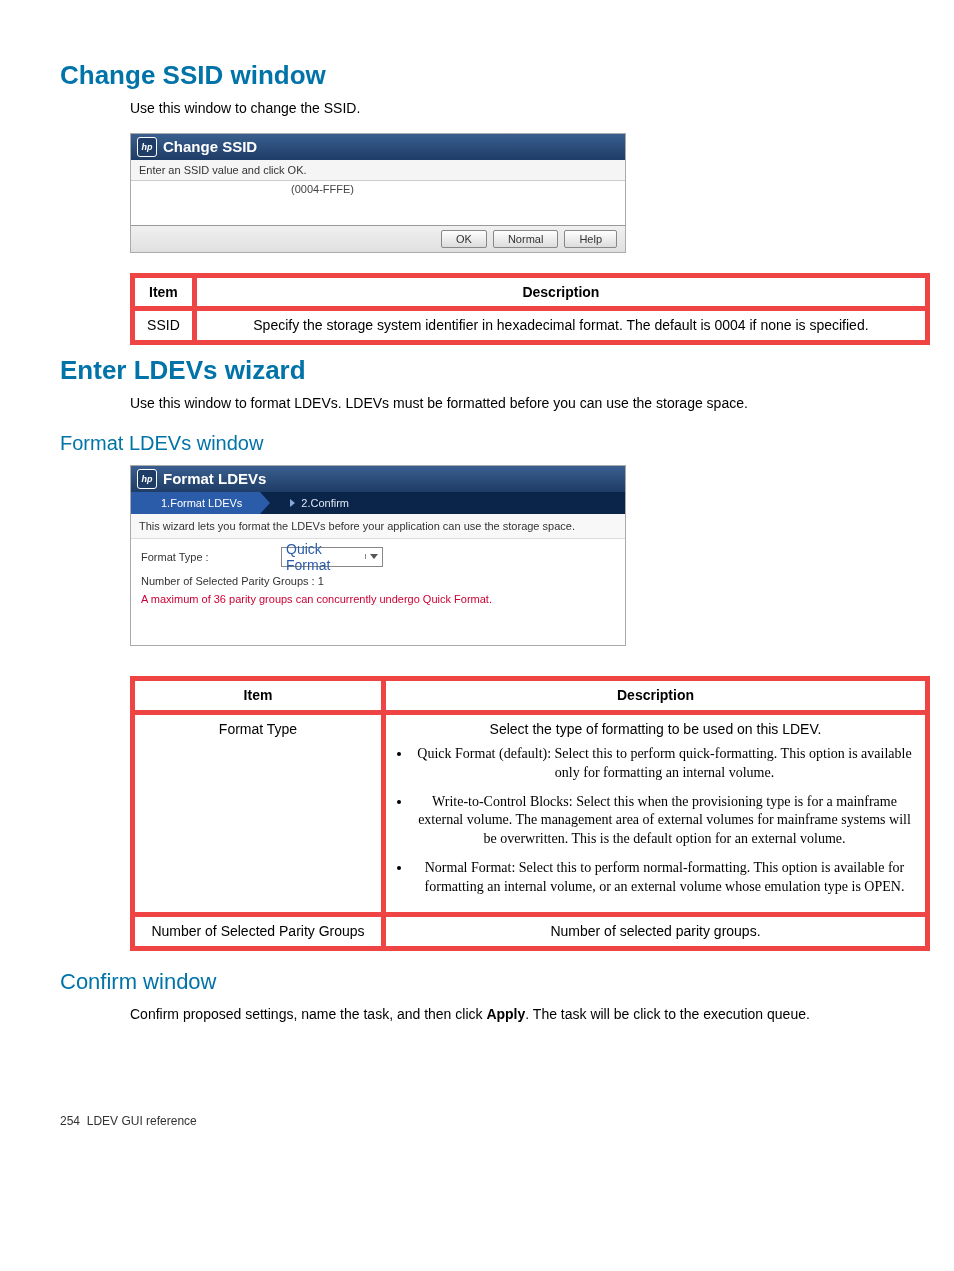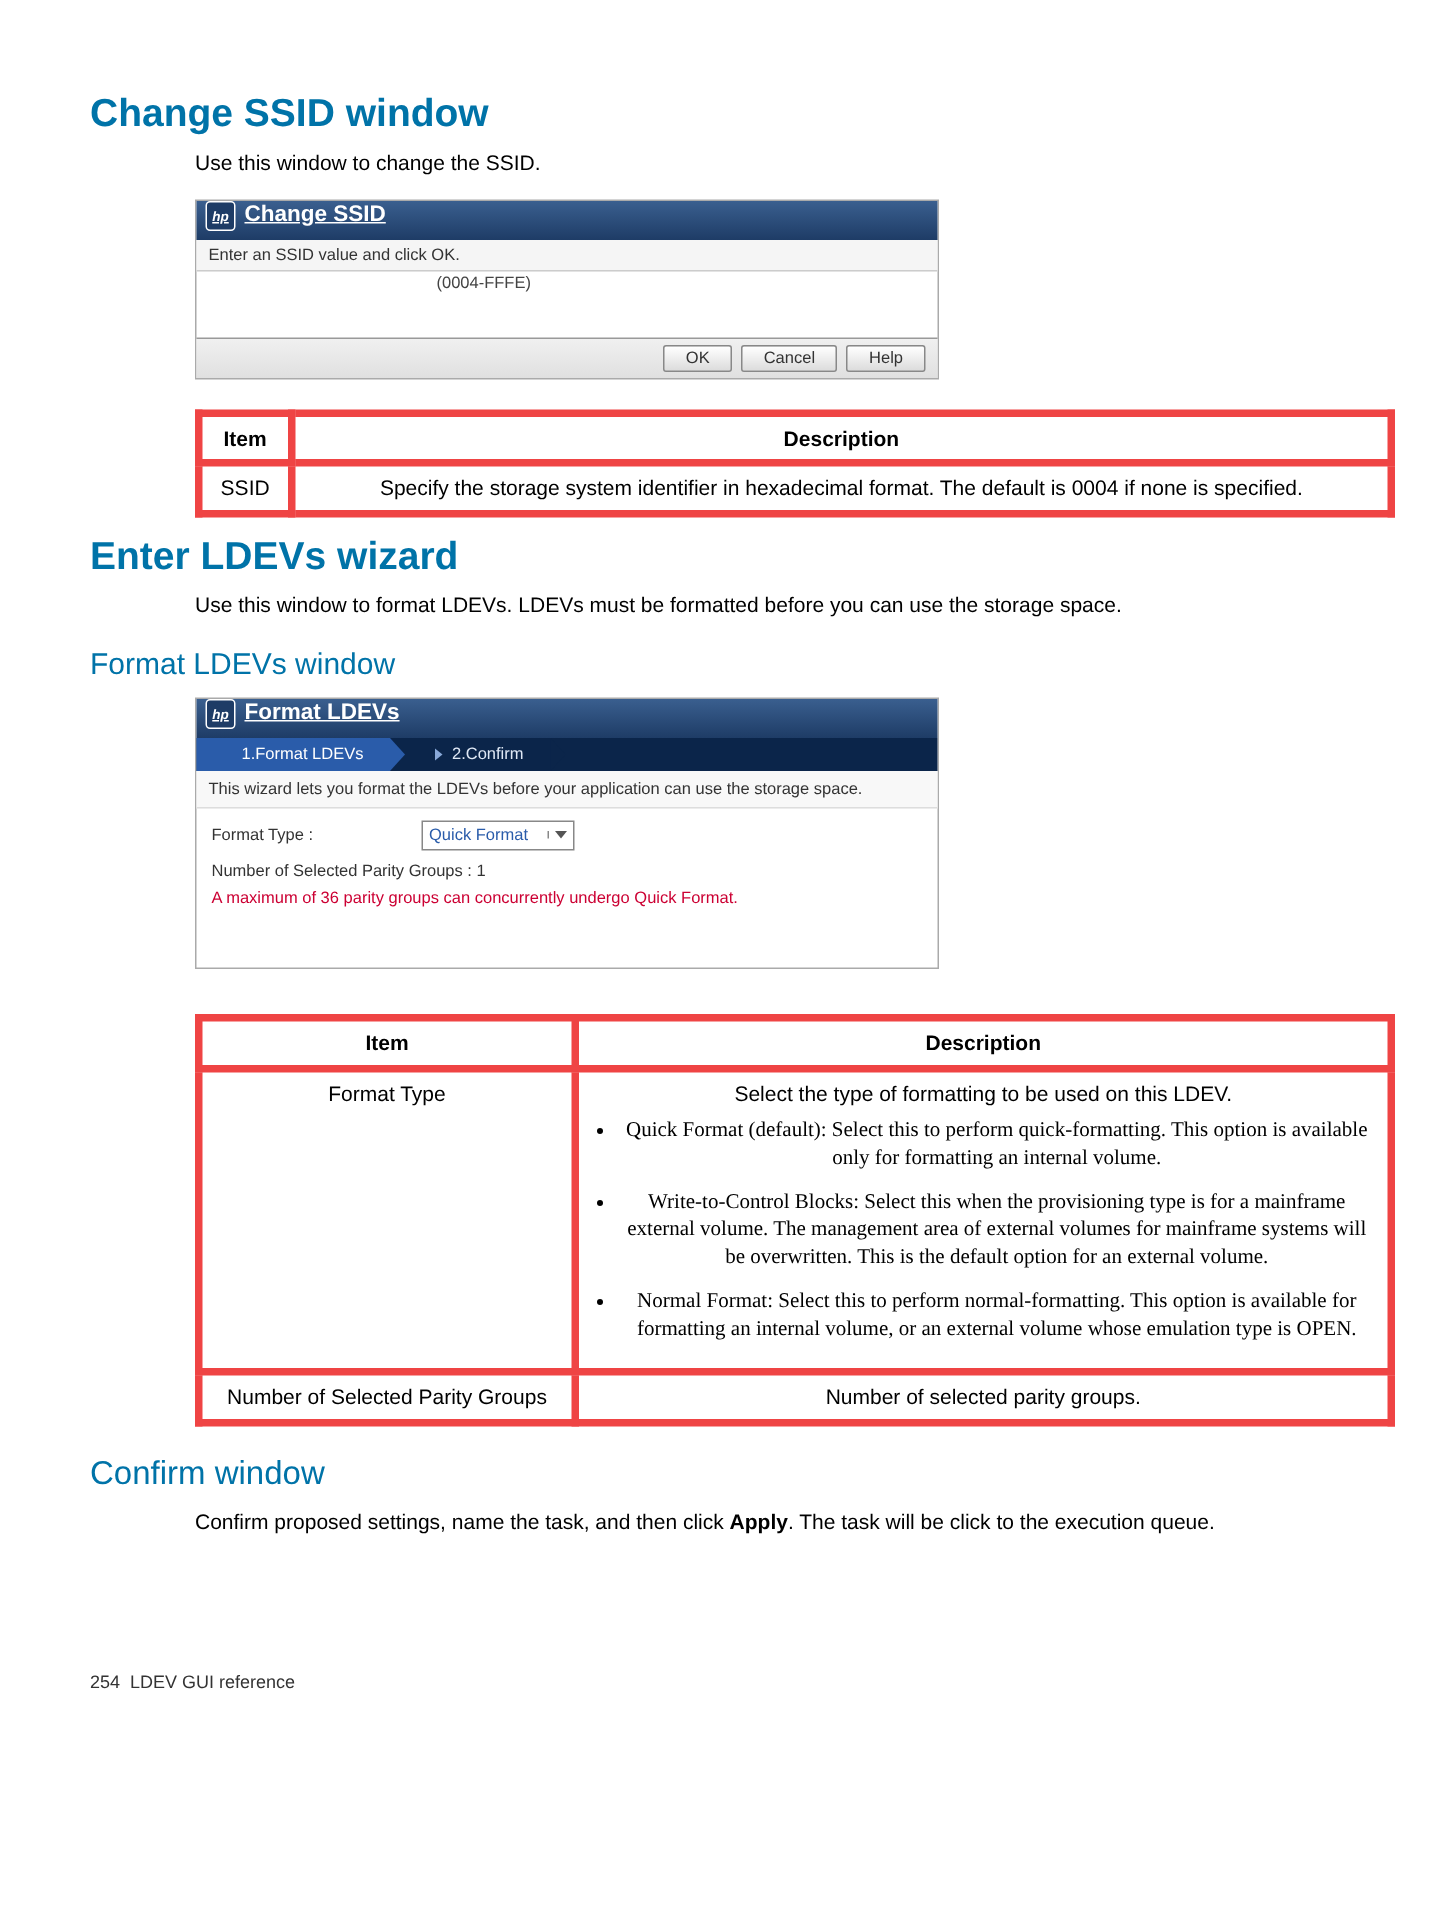--- a/index.html
+++ b/index.html
@@ -30,27 +30,27 @@
   
   .window {
     margin-left: 70px;
     border: 1px solid #aaa;
     width: 494px;
     background: #fff;
     -webkit-font-smoothing: antialiased;
   }
   .titlebar {
     display: flex;
+    align-items: center;
     background: linear-gradient(to bottom, #3a5f8f 0%, #1e3c66 100%);
     color: #fff;
     font-weight: bold;
     font-size: 15px;
     height: 26px;
     padding: 0 6px;
-    text-decoration: underline;
   }
   .hp-logo {
     width: 18px;
     height: 18px;
     border: 1px solid #fff;
     border-radius: 3px;
     display: flex;
     align-items: center;
     justify-content: center;
     font-size: 9px;
@@ -168,21 +168,21 @@
     padding: 6px 8px;
     color: #333;
     background: #f8f8f8;
     border-bottom: 1px solid #ddd;
   }
   .select-box {
     display: inline-flex;
     align-items: center;
     border: 1px solid #888;
     background: #fff;
-    font-size: 11px;
+    font-size: 14px;
     color: #2a5caa;
     height: 18px;
     width: 100px;
   }
   .select-box .sel-text { flex:1; padding: 0 4px; }
   .select-box .sel-arrow {
     width: 16px;
     border-left:1px solid #888;
     display:flex;align-items:center;justify-content:center;
   }
@@ -209,21 +209,21 @@
 
 <div class="window">
   <div class="titlebar">
     <span class="hp-logo">hp</span>
     <span>Change SSID</span>
   </div>
   <div class="subtitle-strip">Enter an SSID value and click OK.</div>
   <div class="hint-row">(0004-FFFE)</div>
   <div class="button-bar">
     <button class="win-btn">OK</button>
-    <button class="win-btn">Cancel</button>
+    <button class="win-btn">Normal</button>
     <button class="win-btn">Help</button>
   </div>
 </div>
 
 <table class="desc">
   <thead>
     <tr>
       <th>Item</th>
       <th>Description</th>
     </tr>

